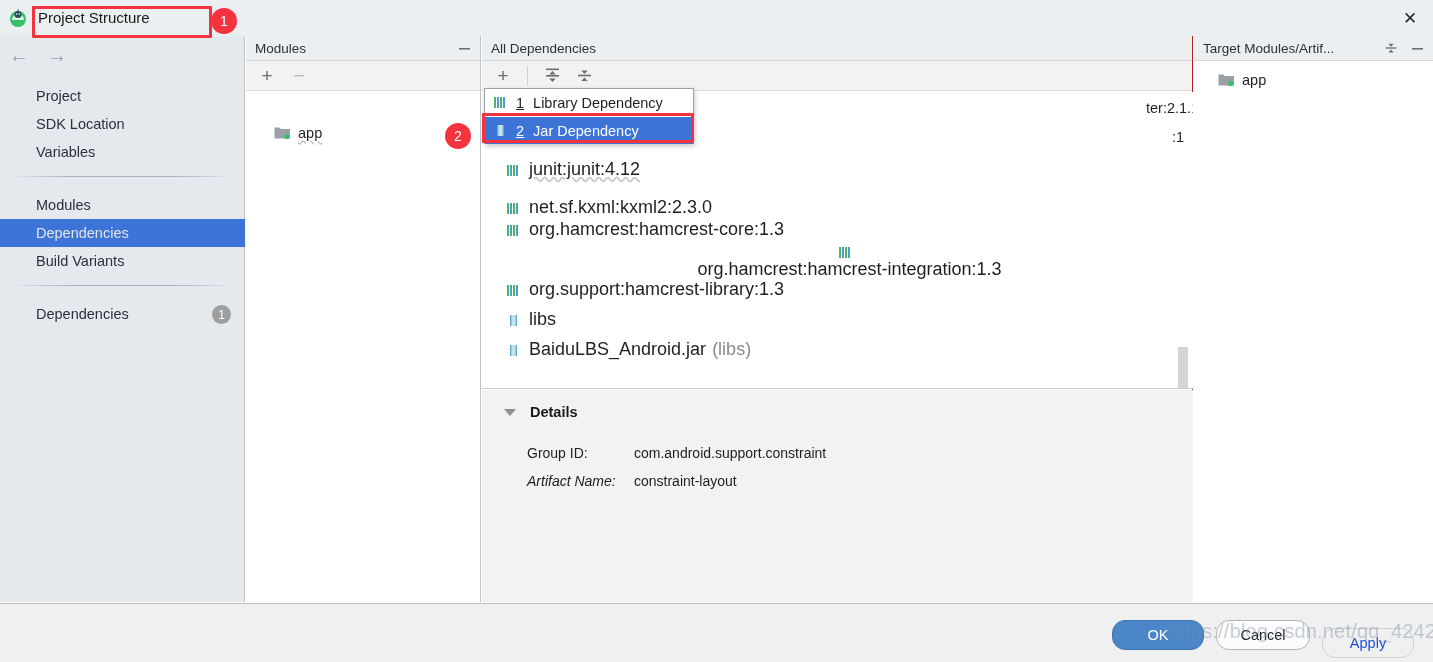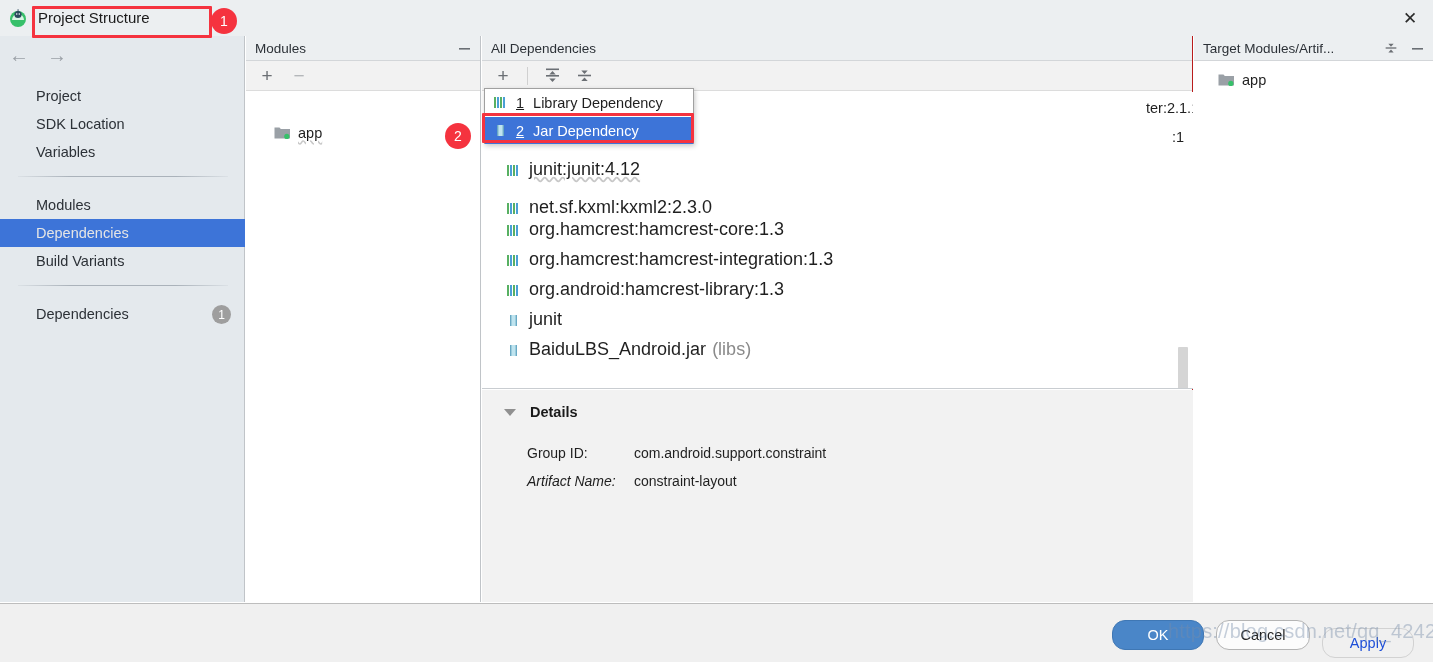--- a/index.html
+++ b/index.html
@@ -359,53 +359,53 @@
           <svg width="15" height="15" viewBox="0 0 15 15">
             <rect x="1" y="2" width="2" height="11" fill="#58b062"></rect>
             <rect x="4" y="2" width="2" height="11" fill="#4a9fd6"></rect>
             <rect x="7" y="2" width="2" height="11" fill="#58b062"></rect>
             <rect x="10" y="2" width="2" height="11" fill="#4a9fd6"></rect>
           </svg>
         </span>
         <span>org.hamcrest:hamcrest-core:1.3</span>
       </div>
 
-      <div class="dep-row" style="top:152px;">
+      <div class="dep-row" style="top:152px;flex-direction:column;">
         <span class="lib-ic">
           <svg width="15" height="15" viewBox="0 0 15 15">
             <rect x="1" y="2" width="2" height="11" fill="#58b062"></rect>
             <rect x="4" y="2" width="2" height="11" fill="#4a9fd6"></rect>
             <rect x="7" y="2" width="2" height="11" fill="#58b062"></rect>
             <rect x="10" y="2" width="2" height="11" fill="#4a9fd6"></rect>
           </svg>
         </span>
         <span>org.hamcrest:hamcrest-integration:1.3</span>
       </div>
 
       <div class="dep-row" style="top:182px;">
         <span class="lib-ic">
           <svg width="15" height="15" viewBox="0 0 15 15">
             <rect x="1" y="2" width="2" height="11" fill="#58b062"></rect>
             <rect x="4" y="2" width="2" height="11" fill="#4a9fd6"></rect>
             <rect x="7" y="2" width="2" height="11" fill="#58b062"></rect>
             <rect x="10" y="2" width="2" height="11" fill="#4a9fd6"></rect>
           </svg>
         </span>
-        <span>org.android:hamcrest-library:1.3</span>
+        <span>org.support:hamcrest-library:1.3</span>
       </div>
 
       <div class="dep-row" style="top:212px;">
         <span class="lib-ic">
           <svg width="15" height="15" viewBox="0 0 15 15">
             <rect x="4" y="2" width="7" height="11" fill="#bfe4ef"></rect>
             <rect x="4" y="2" width="1.4" height="11" fill="#6aa9c4"></rect>
             <rect x="9.6" y="2" width="1.4" height="11" fill="#6aa9c4"></rect>
           </svg>
         </span>
-        <span>junit</span>
+        <span>libs</span>
       </div>
 
       <div class="dep-row" style="top:242px;">
         <span class="lib-ic">
           <svg width="15" height="15" viewBox="0 0 15 15">
             <rect x="4" y="2" width="7" height="11" fill="#bfe4ef"></rect>
             <rect x="4" y="2" width="1.4" height="11" fill="#6aa9c4"></rect>
             <rect x="9.6" y="2" width="1.4" height="11" fill="#6aa9c4"></rect>
           </svg>
         </span>

